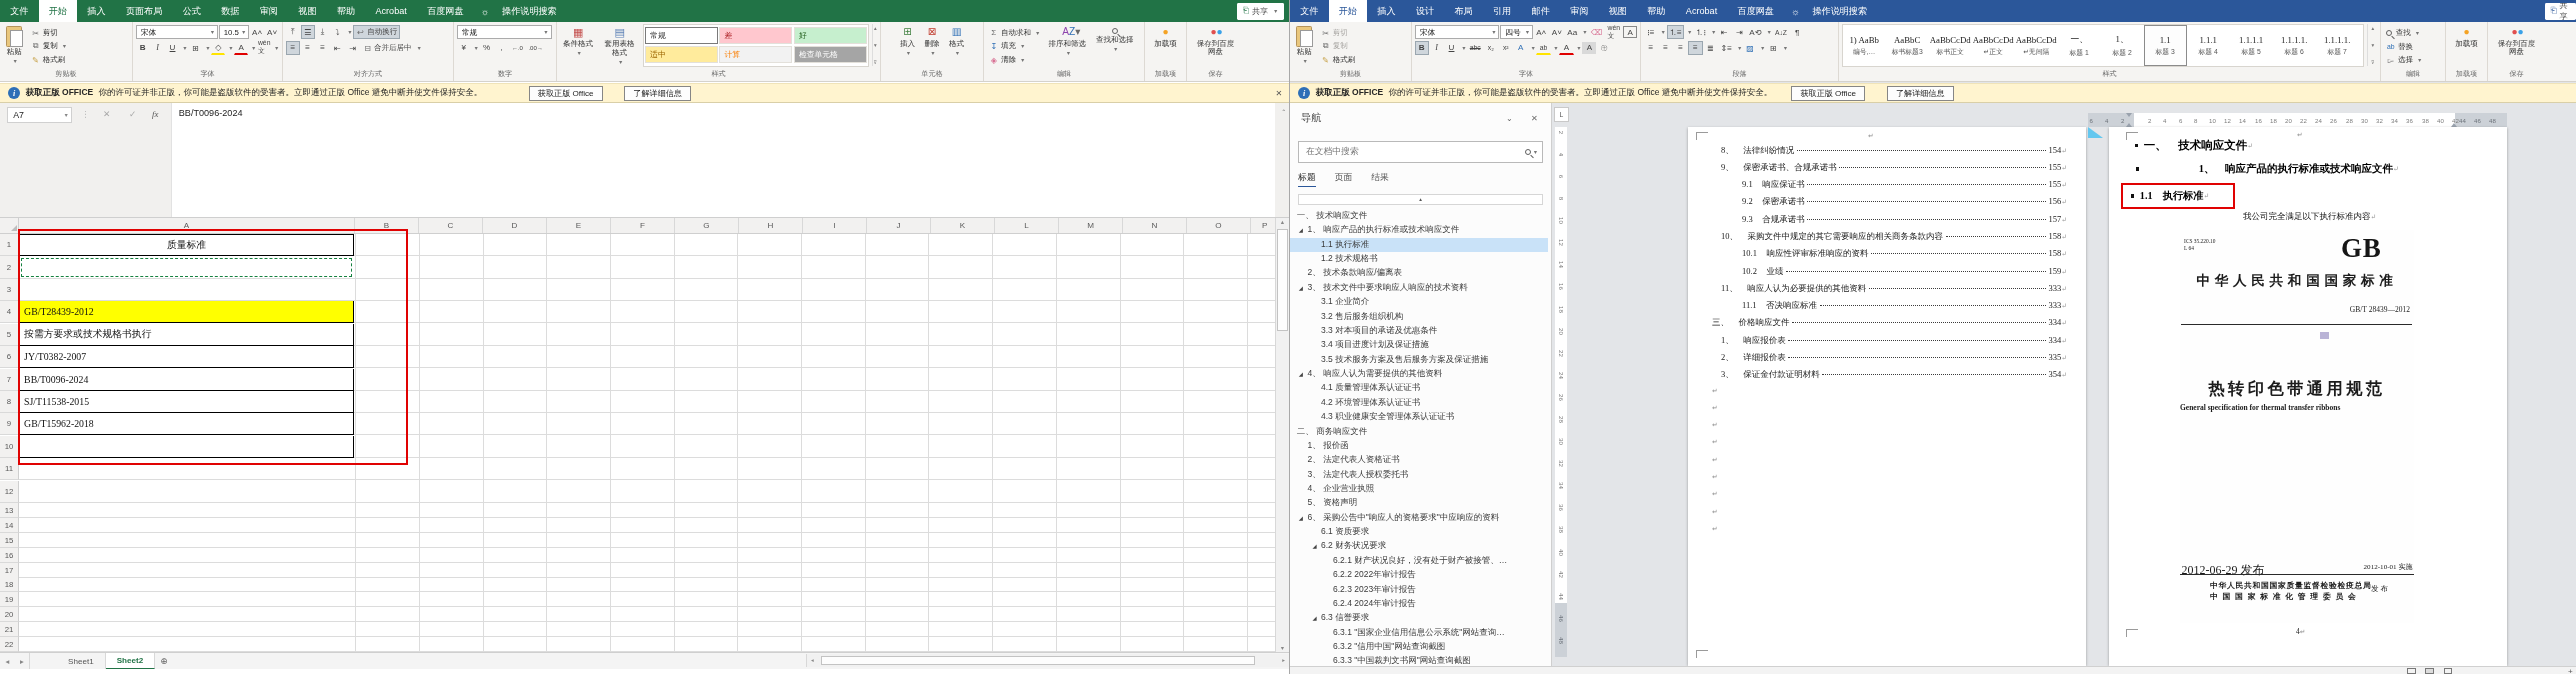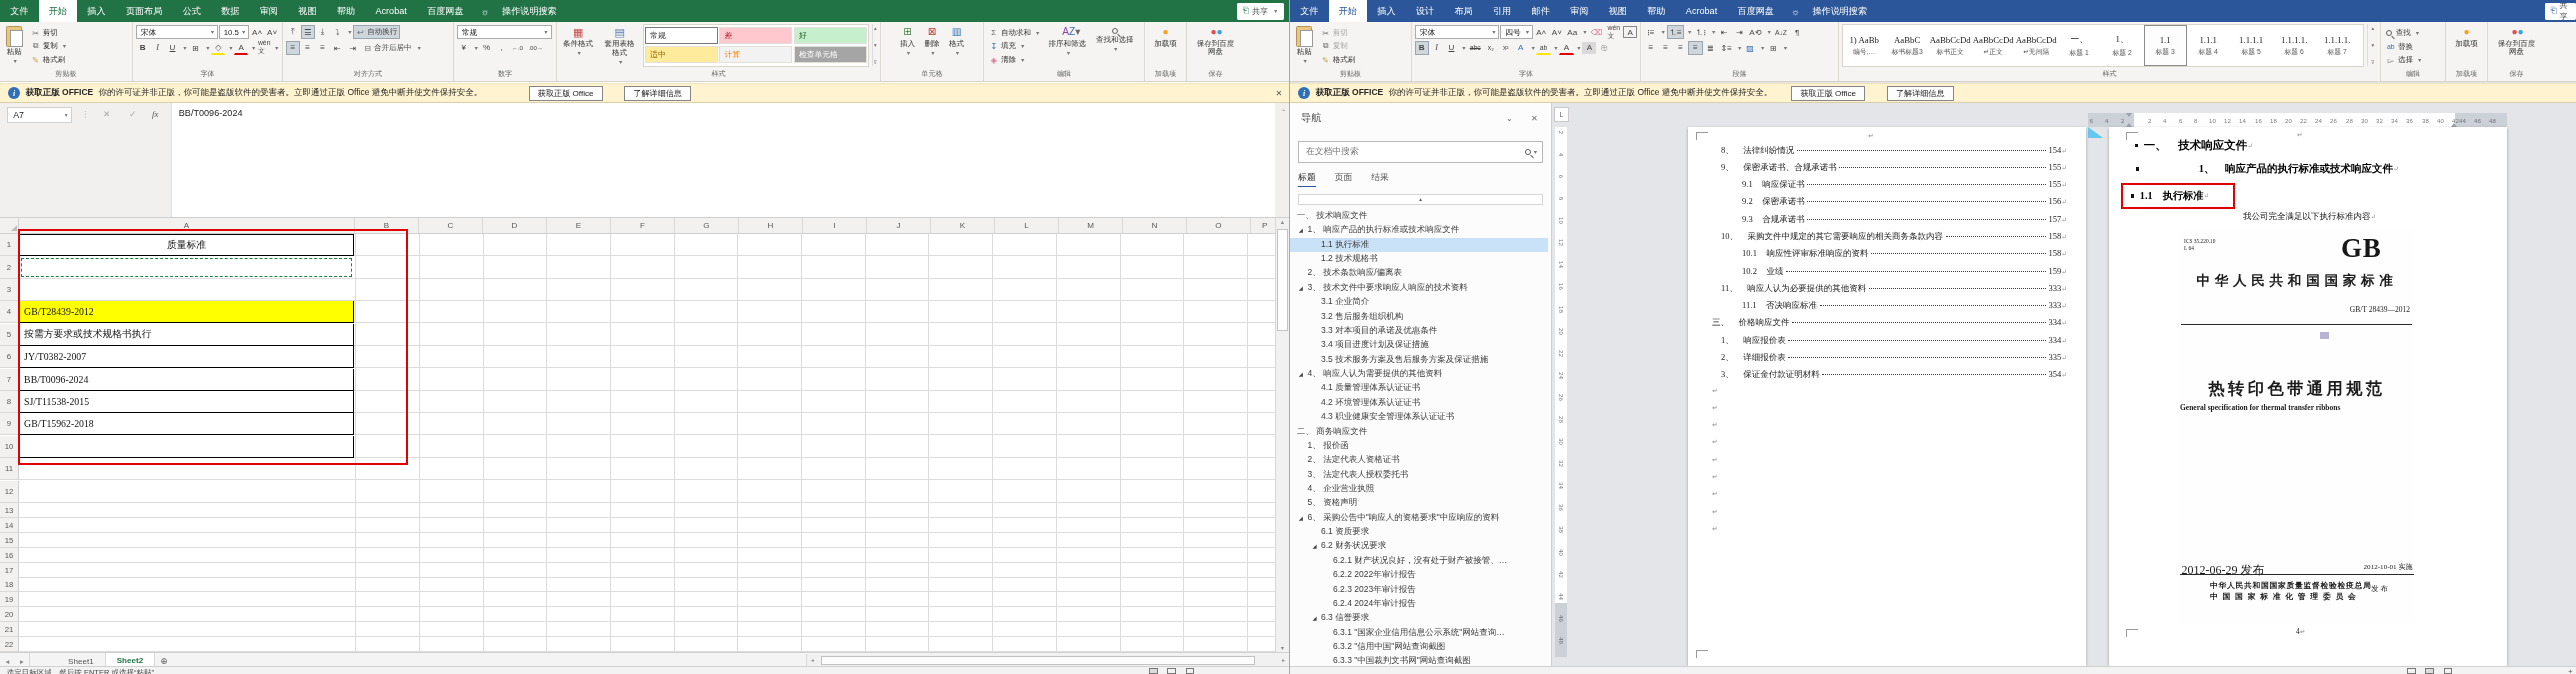--- a/index.html
+++ b/index.html
@@ -512,28 +512,20 @@
         <div class="shtab active">Sheet2</div>
       </div>
     <span class="addsheet">⊕</span>
     <div class="hscroll" style="width:483px;">
       <span class="scar" style="left:1.4px;width:8.1px;top:2.7px;">◂</span>
       <div class="hthumb" style="left:13.6px;width:434px;"></div>
       <span class="scar" style="left:auto;right:1.4px;width:8.1px;top:2.7px;">▸</span>
     </div>
   </div>
 
-  <div class="statusbar">
-    <span style="position:absolute;left:6.8px;top:0.7px;">选定目标区域，然后按 ENTER 或选择“粘贴”</span>
-    <div class="viewicons" style="left:1149px;">
-      <span class="vico" style="background:#dcdcdc;"></span>
-      <span class="vico"></span>
-      <span class="vico"></span>
-    </div>
-  </div>
 </div>
 
 <div class="win wd" id="wordWin" style="left:1289px;width:1287px;background:#e3e5e8;">
   <div class="tabrow" id="wdTabs">
       <div class="apptab">文件</div>
       <div class="apptab active">开始</div>
       <div class="apptab">插入</div>
       <div class="apptab">设计</div>
       <div class="apptab">布局</div>
       <div class="apptab">引用</div>

